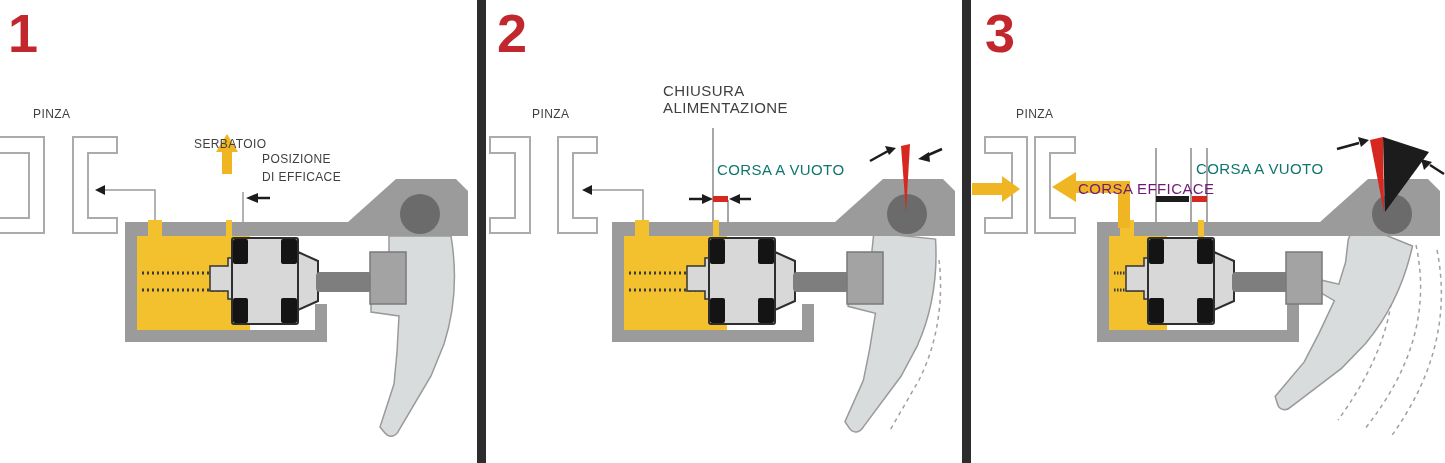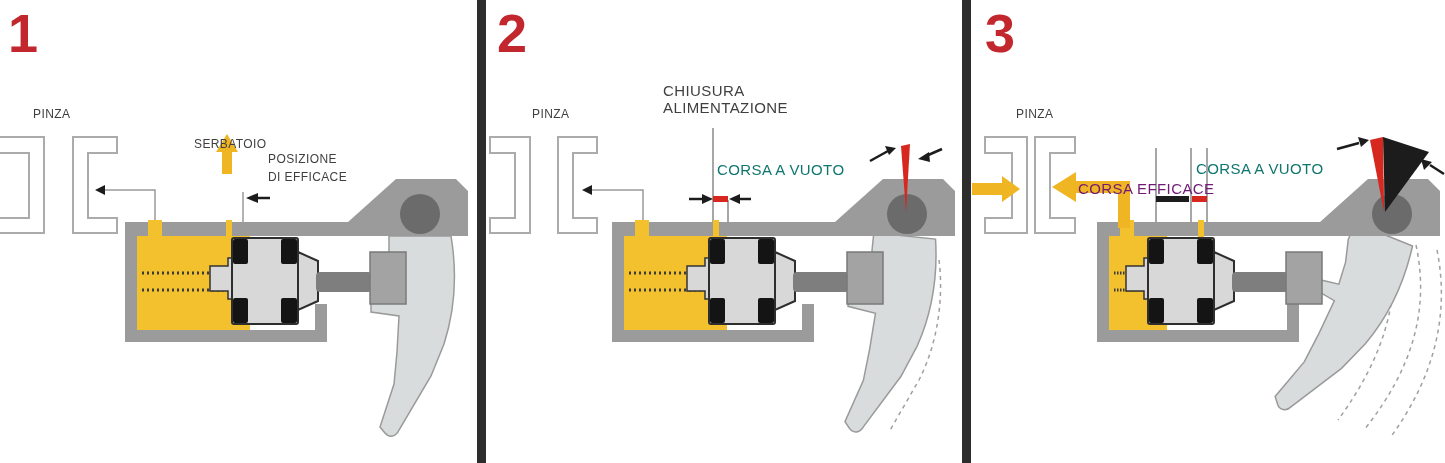--- a/index.html
+++ b/index.html
@@ -75,21 +75,21 @@
         <rect class="seal" x="233" y="298" width="15" height="25" rx="2"></rect>
         <rect class="seal" x="281" y="298" width="16" height="25" rx="2"></rect>
         <path class="pist" d="M298,252 L318,261 V301 L298,310 Z"></path>
         <rect class="rod" x="316" y="272" width="56" height="20" rx="4"></rect>
         <rect class="block" x="370" y="252" width="36" height="52"></rect>
       </g>
     </svg>
     <div class="num" style="left:8px;top:6px;">1</div>
     <div class="lbl" style="left:33px;top:105px;">PINZA</div>
     <div class="lbl" style="left:194px;top:105px;margin-top:30px;">SERBATOIO</div>
-    <div class="lbl" style="left:268px;top:150px;">
+    <div class="lbl" style="left:262px;top:150px;">
       <div>POSIZIONE</div>
       <div>DI EFFICACE</div>
     </div>
   </div>
 
   <div class="divider" style="left:477px;"></div>
 
   <div class="panel" style="left:487px;width:475px;">
     <svg width="475" height="463" viewBox="0 0 475 463">
       <g>

